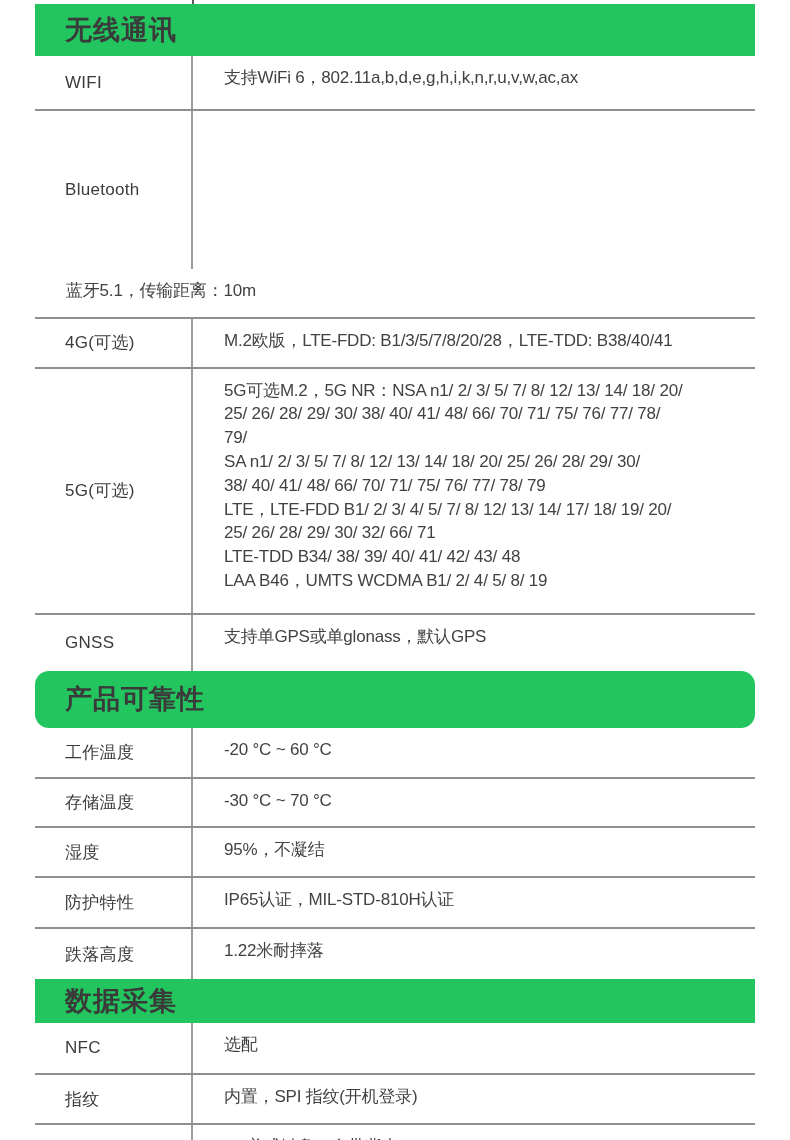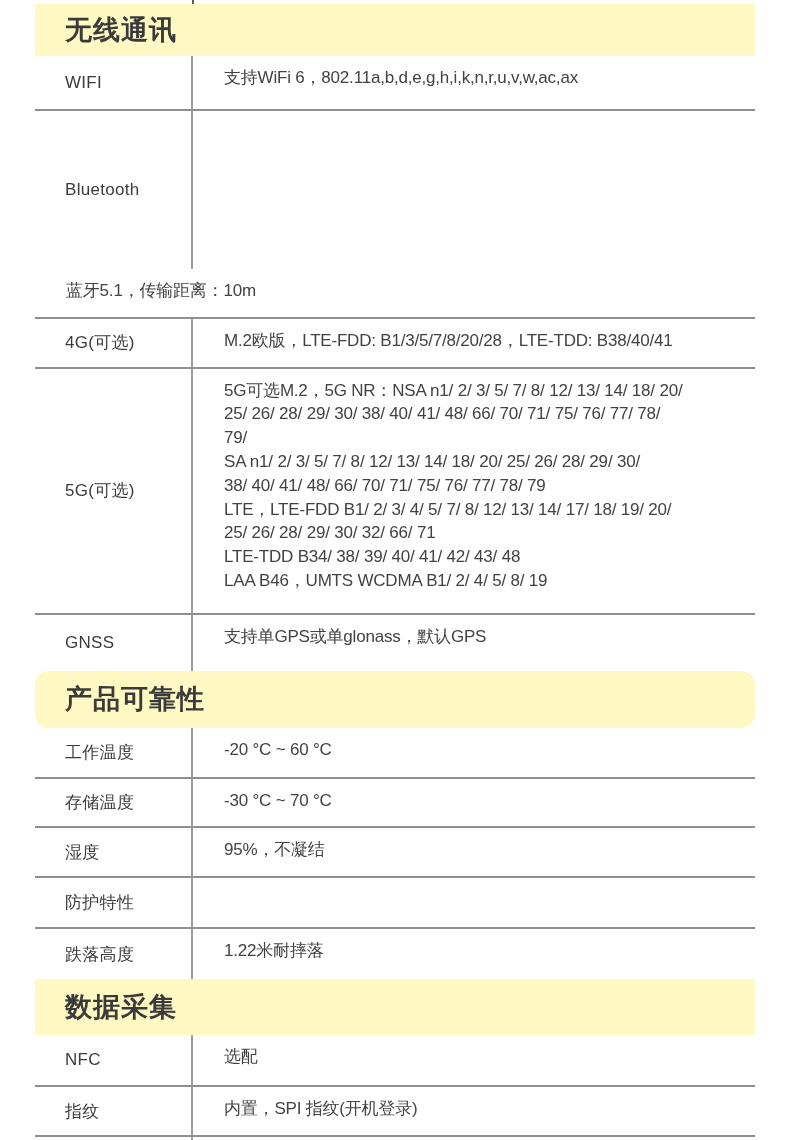--- a/index.html
+++ b/index.html
@@ -8,25 +8,25 @@
     font-family:"Liberation Sans","DejaVu Sans",sans-serif;color:#3d3d3d;
     -webkit-font-smoothing:antialiased;
   }
   .top-tick{
     position:absolute;left:192px;top:0;width:2px;height:4px;background:#5a5a5a;
   }
   .spec-table{
     position:absolute;left:35px;top:4px;width:720px;
   }
   .section-header{
-    background:#fef9c3;height:52px;display:flex;align-items:center;
+    background:#22c55e;height:52px;display:flex;align-items:center;
     padding-left:30px;box-sizing:border-box;
   }
   .section:nth-child(2) .section-header{height:57px;border-radius:14px;}
-  .section:nth-child(3) .section-header{height:56px;}
+  .section:nth-child(3) .section-header{height:44px;}
   .section-title{
     font-size:27px;font-weight:600;color:#3a3a3a;letter-spacing:1px;
   }
   .rows{width:100%;}
   .row{display:flex;box-sizing:border-box;}
   .row + .row{border-top:2px solid #8f8f8f;}
   .label-cell{
     flex:0 0 158px;width:158px;box-sizing:border-box;border-right:2px solid #9c9c9c;
     display:flex;align-items:center;padding-left:30px;
     font-size:17px;color:#3b3b3b;letter-spacing:0.3px;
@@ -121,20 +121,23 @@
           </div>
         </div>
         <div class="row">
           <div class="label-cell">湿度</div>
           <div class="value-cell">
             <div class="value-line">95%，不凝结</div>
           </div>
         </div>
         <div class="row">
           <div class="label-cell">防护特性</div>
+          <div class="value-cell">
+            <div class="value-line">IP65认证，MIL-STD-810H认证</div>
+          </div>
         </div>
         <div class="row">
           <div class="label-cell">跌落高度</div>
           <div class="value-cell">
             <div class="value-line">1.22米耐摔落</div>
           </div>
         </div>
       </div>
     </div>
     <div class="section">

